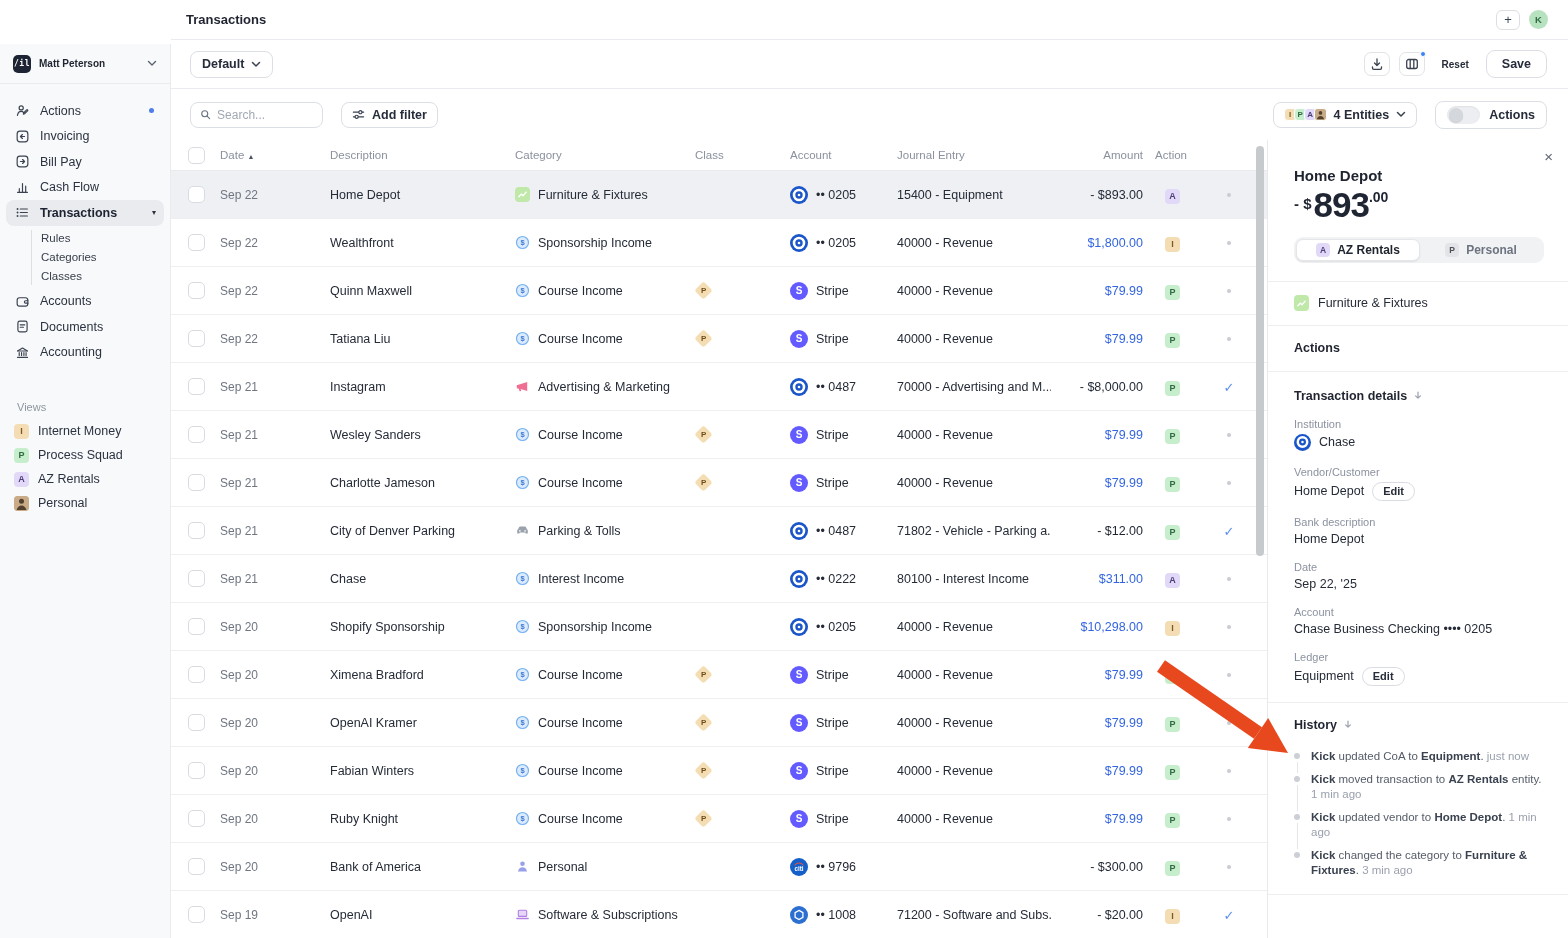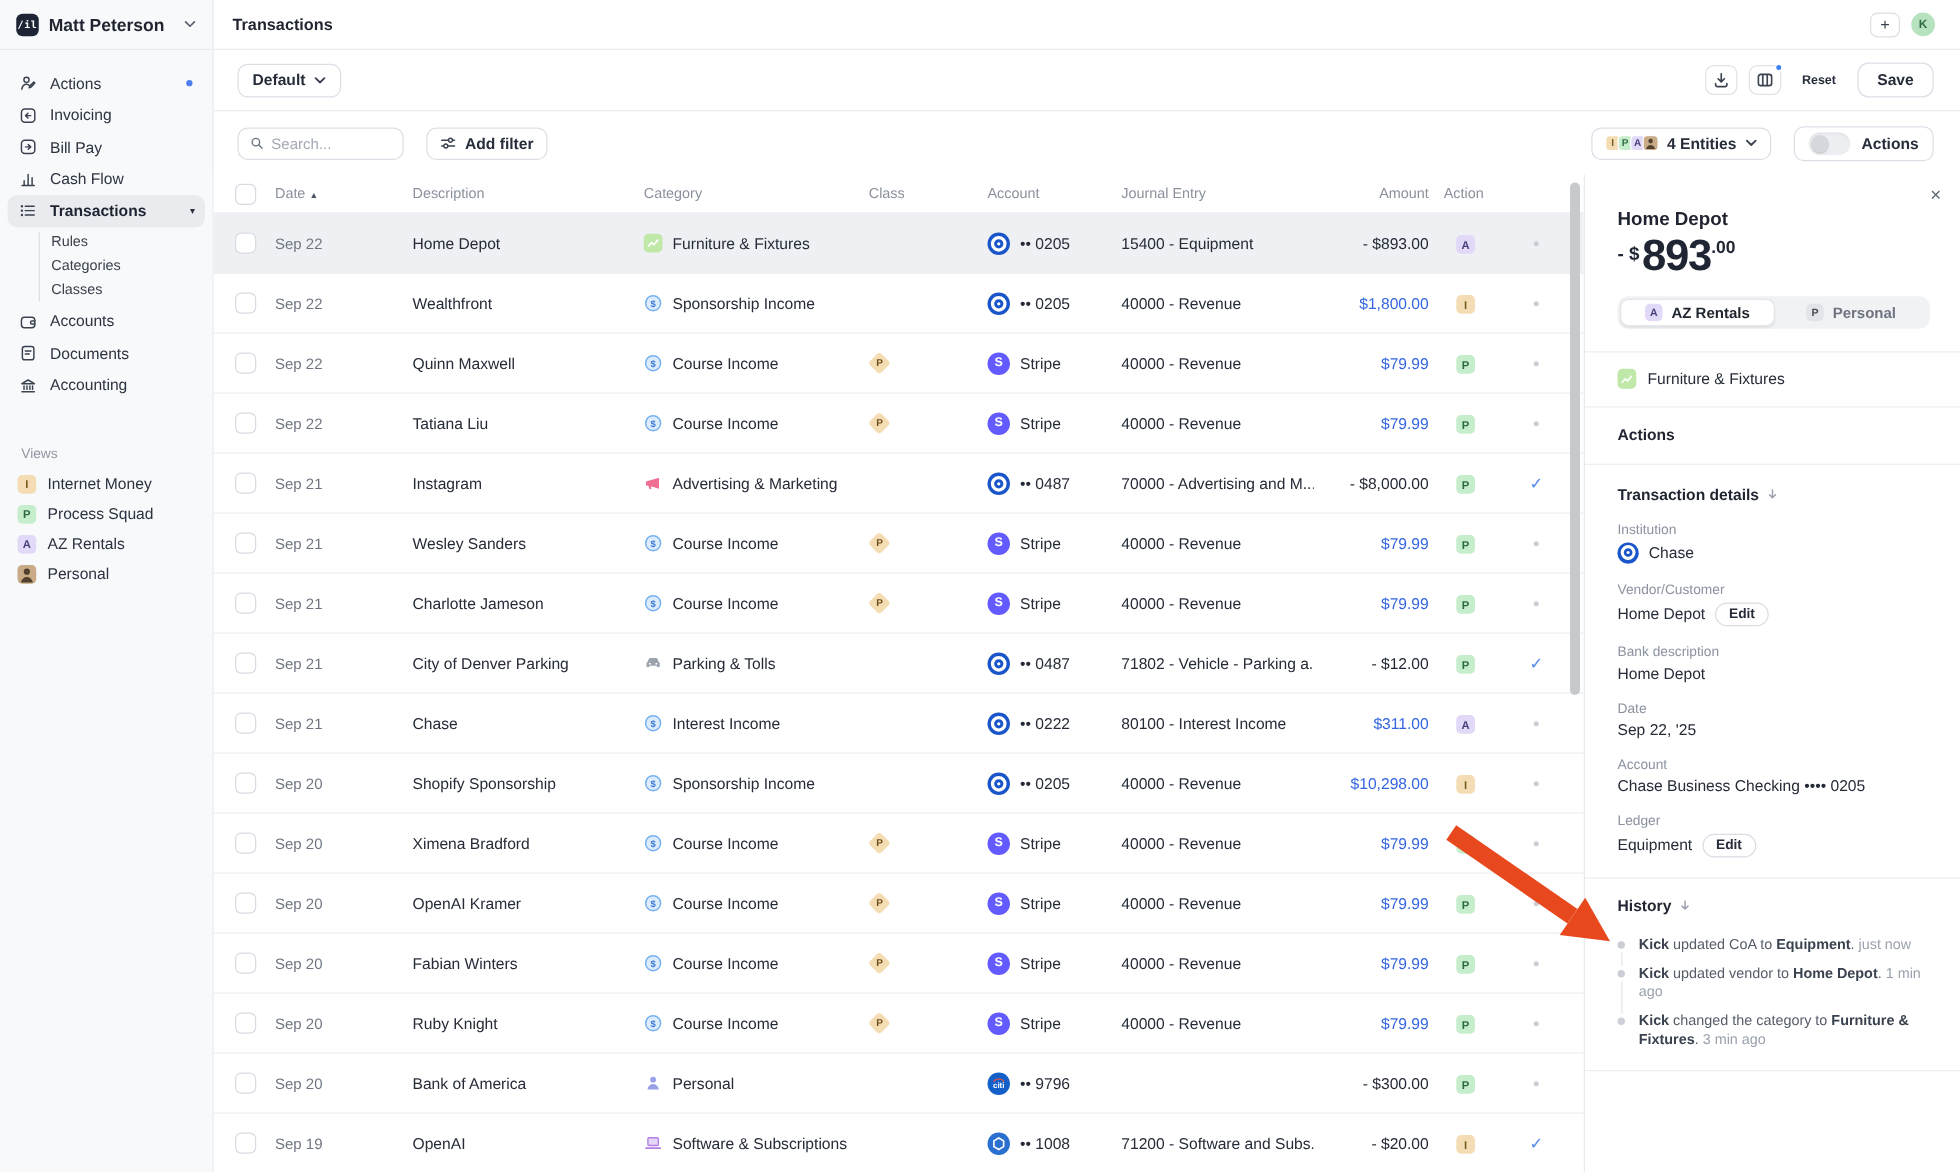--- a/index.html
+++ b/index.html
@@ -1,24 +1,24 @@
 <!DOCTYPE html>
 <html><head>
 <meta charset="utf-8">
 <style>
   * { margin:0; padding:0; box-sizing:border-box; }
   html,body { width:1568px; height:938px; overflow:hidden; }
   body { font-family:"Liberation Sans","DejaVu Sans",sans-serif; background:#fff; color:#252b37; }
   .app { display:flex; width:1568px; height:938px; position:relative; }
 
   
-  .sidebar { width:171px; background:#f8f9fa; border-right:1px solid #e9ebee; flex:none; display:flex; flex-direction:column; }
+  .sidebar { width:171px; background:#f8f9fa; border-right:1px solid #e9ebee; flex:none; display:flex; flex-direction:column;margin-top:44px; }
   .ws-header { height:40px; display:flex; align-items:center; padding:0 13px; border-bottom:1px solid #e9ebee; gap:8px; }
   .ws-logo { width:18px; height:18px; border-radius:5px; background:#1d2433; color:#fff; font:700 8px "DejaVu Sans Mono",monospace; display:flex; align-items:center; justify-content:center; letter-spacing:.5px; flex:none; }
-  .ws-name { font-size:14px; font-weight:700; color:#1f2430; flex:1; white-space:nowrap; overflow:hidden; }
+  .ws-name { font-size:10px; font-weight:700; color:#1f2430; flex:1; white-space:nowrap; overflow:hidden; }
   .ws-caret { color:#5b6270; display:flex; }
   nav { padding:14px 6px 0 6px; }
   .nav-item { height:25.5px; display:flex; align-items:center; gap:10px; padding:0 8px; border-radius:8px; cursor:pointer; }
   .nav-item.selected { background:#e9ebef; }
   .nav-ic { width:16px; height:16px; display:flex; align-items:center; justify-content:center; color:#3a4250; flex:none; }
   .nav-label { font-size:12.5px; font-weight:500; color:#2b3240; flex:1; }
   .nav-item.selected .nav-label { font-weight:700; color:#1d2330; }
   .nav-dot { width:5px; height:5px; border-radius:50%; background:#4f7df0; margin-right:2px; }
   .nav-caret { font-size:8px; color:#2b3240; }
   .subnav { border-left:1px solid #dcdfe4; margin:4px 0 4px 25px; padding-left:9px; display:flex; flex-direction:column; gap:2px; }
@@ -942,20 +942,21 @@
           <div class="p-sec-h">
             <span>History</span>
             <span class="caret-sm">
                 <svg class="s" width="8" height="9" viewBox="0 0 8 9">
                   <path d="M4 1v6M1.6 4.8L4 7.2l2.4-2.4" fill="none" stroke="currentColor" stroke-width="1.2" stroke-linecap="round" stroke-linejoin="round"></path>
                 </svg>
               </span>
           </div>
           <ul class="h-items" id="h-items">
               <li><b>Kick</b> updated CoA to <b>Equipment</b>.<span class="h-time"> just now</span></li>
+              <li><b>Kick</b> moved transaction to <b>AZ Rentals</b> entity.<span class="h-time"> 1 min ago</span></li>
               <li><b>Kick</b> updated vendor to <b>Home Depot</b>.<span class="h-time"> 1 min ago</span></li>
               <li><b>Kick</b> changed the category to <b>Furniture &amp; Fixtures</b>.<span class="h-time"> 3 min ago</span></li>
             </ul>
         </div>
         <div class="panel-bottom-div"></div>
       </aside>
     </div>
   </div>
 
   <svg class="red-arrow" viewBox="0 0 175 140">

